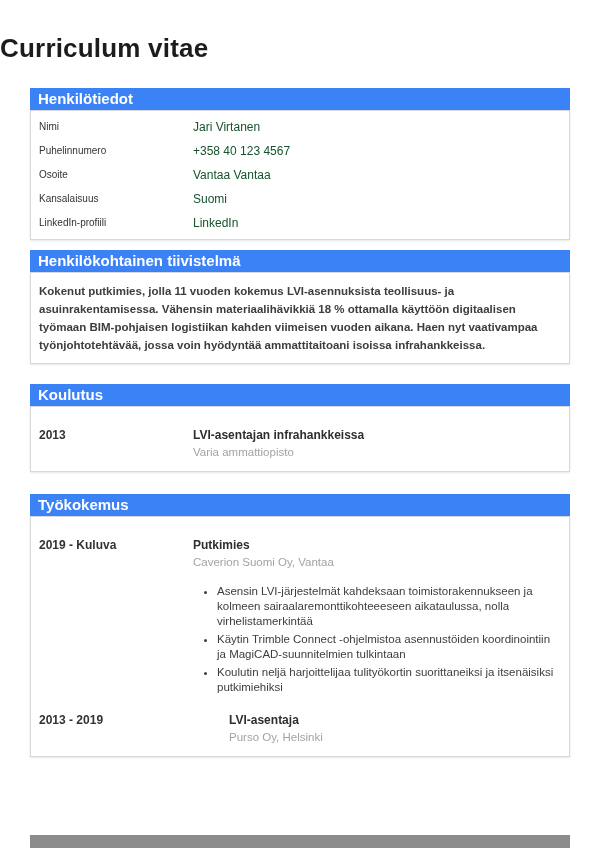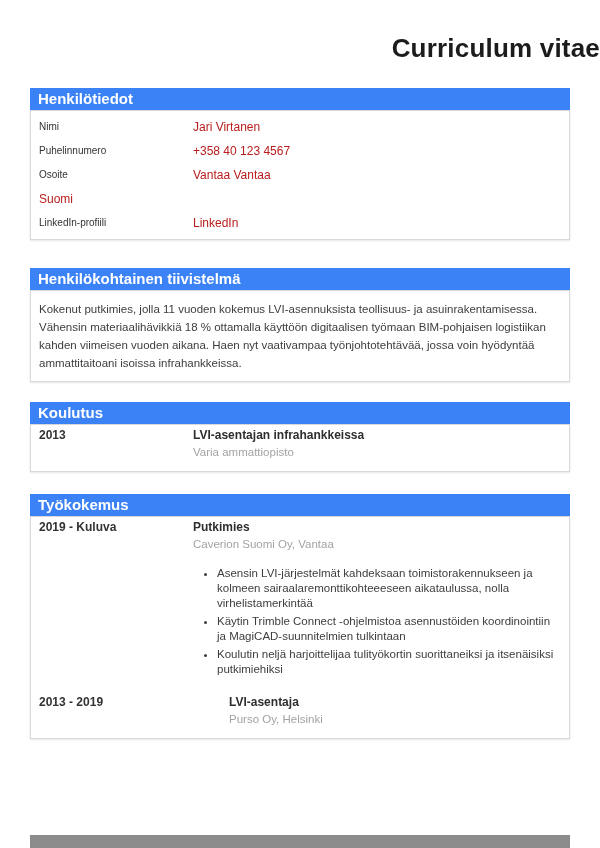--- a/index.html
+++ b/index.html
@@ -10,54 +10,54 @@
     height: 848px;
     margin: 0 auto;
     background: #ffffff;
     overflow: hidden;
     font-family: "Liberation Sans", "DejaVu Sans", sans-serif;
     font-size: 11.5px;
     color: #3a3a3a;
   }
   .cv-title {
     margin: 30px 0 0;
-    text-align: right;
+    text-align: left;
     font-size: 26px;
     line-height: 36px;
     font-weight: bold;
     color: #1c1c1c;
     letter-spacing: 0.2px;
   }
   .section { margin: 0 30px; }
   .section-personal   { margin-top: 22px; }
-  .section-summary    { margin-top: 28px; border-radius: 24px; }
+  .section-summary    { margin-top: 10px; border-radius: 24px; }
   .section-education  { margin-top: 20px; }
   .section-experience { margin-top: 22px; }
   .sec-header {
     background: #3b82f6;
     color: #ffffff;
     font-size: 15px;
     font-weight: bold;
     line-height: 16px;
     padding: 3px 8px;
   }
   .box {
     background: #ffffff;
     border: 1px solid #d8d8d8;
     box-shadow: 0 1px 2px rgba(0,0,0,0.10);
   }
   
   .info-box { padding: 4px 8px; }
   .info-row { display: flex; line-height: 24px; }
   .info-label { width: 154px; font-weight: normal; font-size: 10px; color: #333333; }
-  .info-value { flex: 1; font-size: 12px; color: #b91c1c; }
+  .info-value { flex: 1; font-size: 12px; color: #14532d; }
   
-  .summary-text { margin: 0; padding: 9px 8px; line-height: 18px; color: #3d3d3d; }
+  .summary-text { margin: 0; padding: 9px 8px; line-height: 18px; color: #3d3d3d; font-weight: bold; }
   
-  .entry-box { padding: 2px 8px 10px; }
+  .entry-box { padding: 20px 8px 10px; }
   .entry { display: flex; }
   .entry + .entry { margin-top: 14px; gap: 36px; }
   .entry-period { width: 154px; font-weight: bold; font-size: 12px; line-height: 17px; color: #333333; }
   .entry-body { flex: 1; }
   .entry-title { font-weight: bold; font-size: 12px; line-height: 17px; color: #2e2e2e; }
   .entry-org { line-height: 17px; color: #a3a3a3; }
   .entry-bullets { margin: 13px 0 2px; padding-left: 24px; }
   .entry-bullets li { line-height: 15px; margin-bottom: 3px; color: #3d3d3d; }
   
   .bottom-bar {
@@ -85,20 +85,21 @@
       </div>
       <div class="info-row">
         <div class="info-label">Puhelinnumero</div>
         <div class="info-value">+358 40 123 4567</div>
       </div>
       <div class="info-row">
         <div class="info-label">Osoite</div>
         <div class="info-value">Vantaa Vantaa</div>
       </div>
       <div class="info-row">
+        <div class="info-label">Kansalaisuus</div>
         <div class="info-value">Suomi</div>
       </div>
       <div class="info-row">
         <div class="info-label">LinkedIn-profiili</div>
         <div class="info-value">LinkedIn</div>
       </div>
     </div>
   </div>
 
   <div class="section section-summary">

